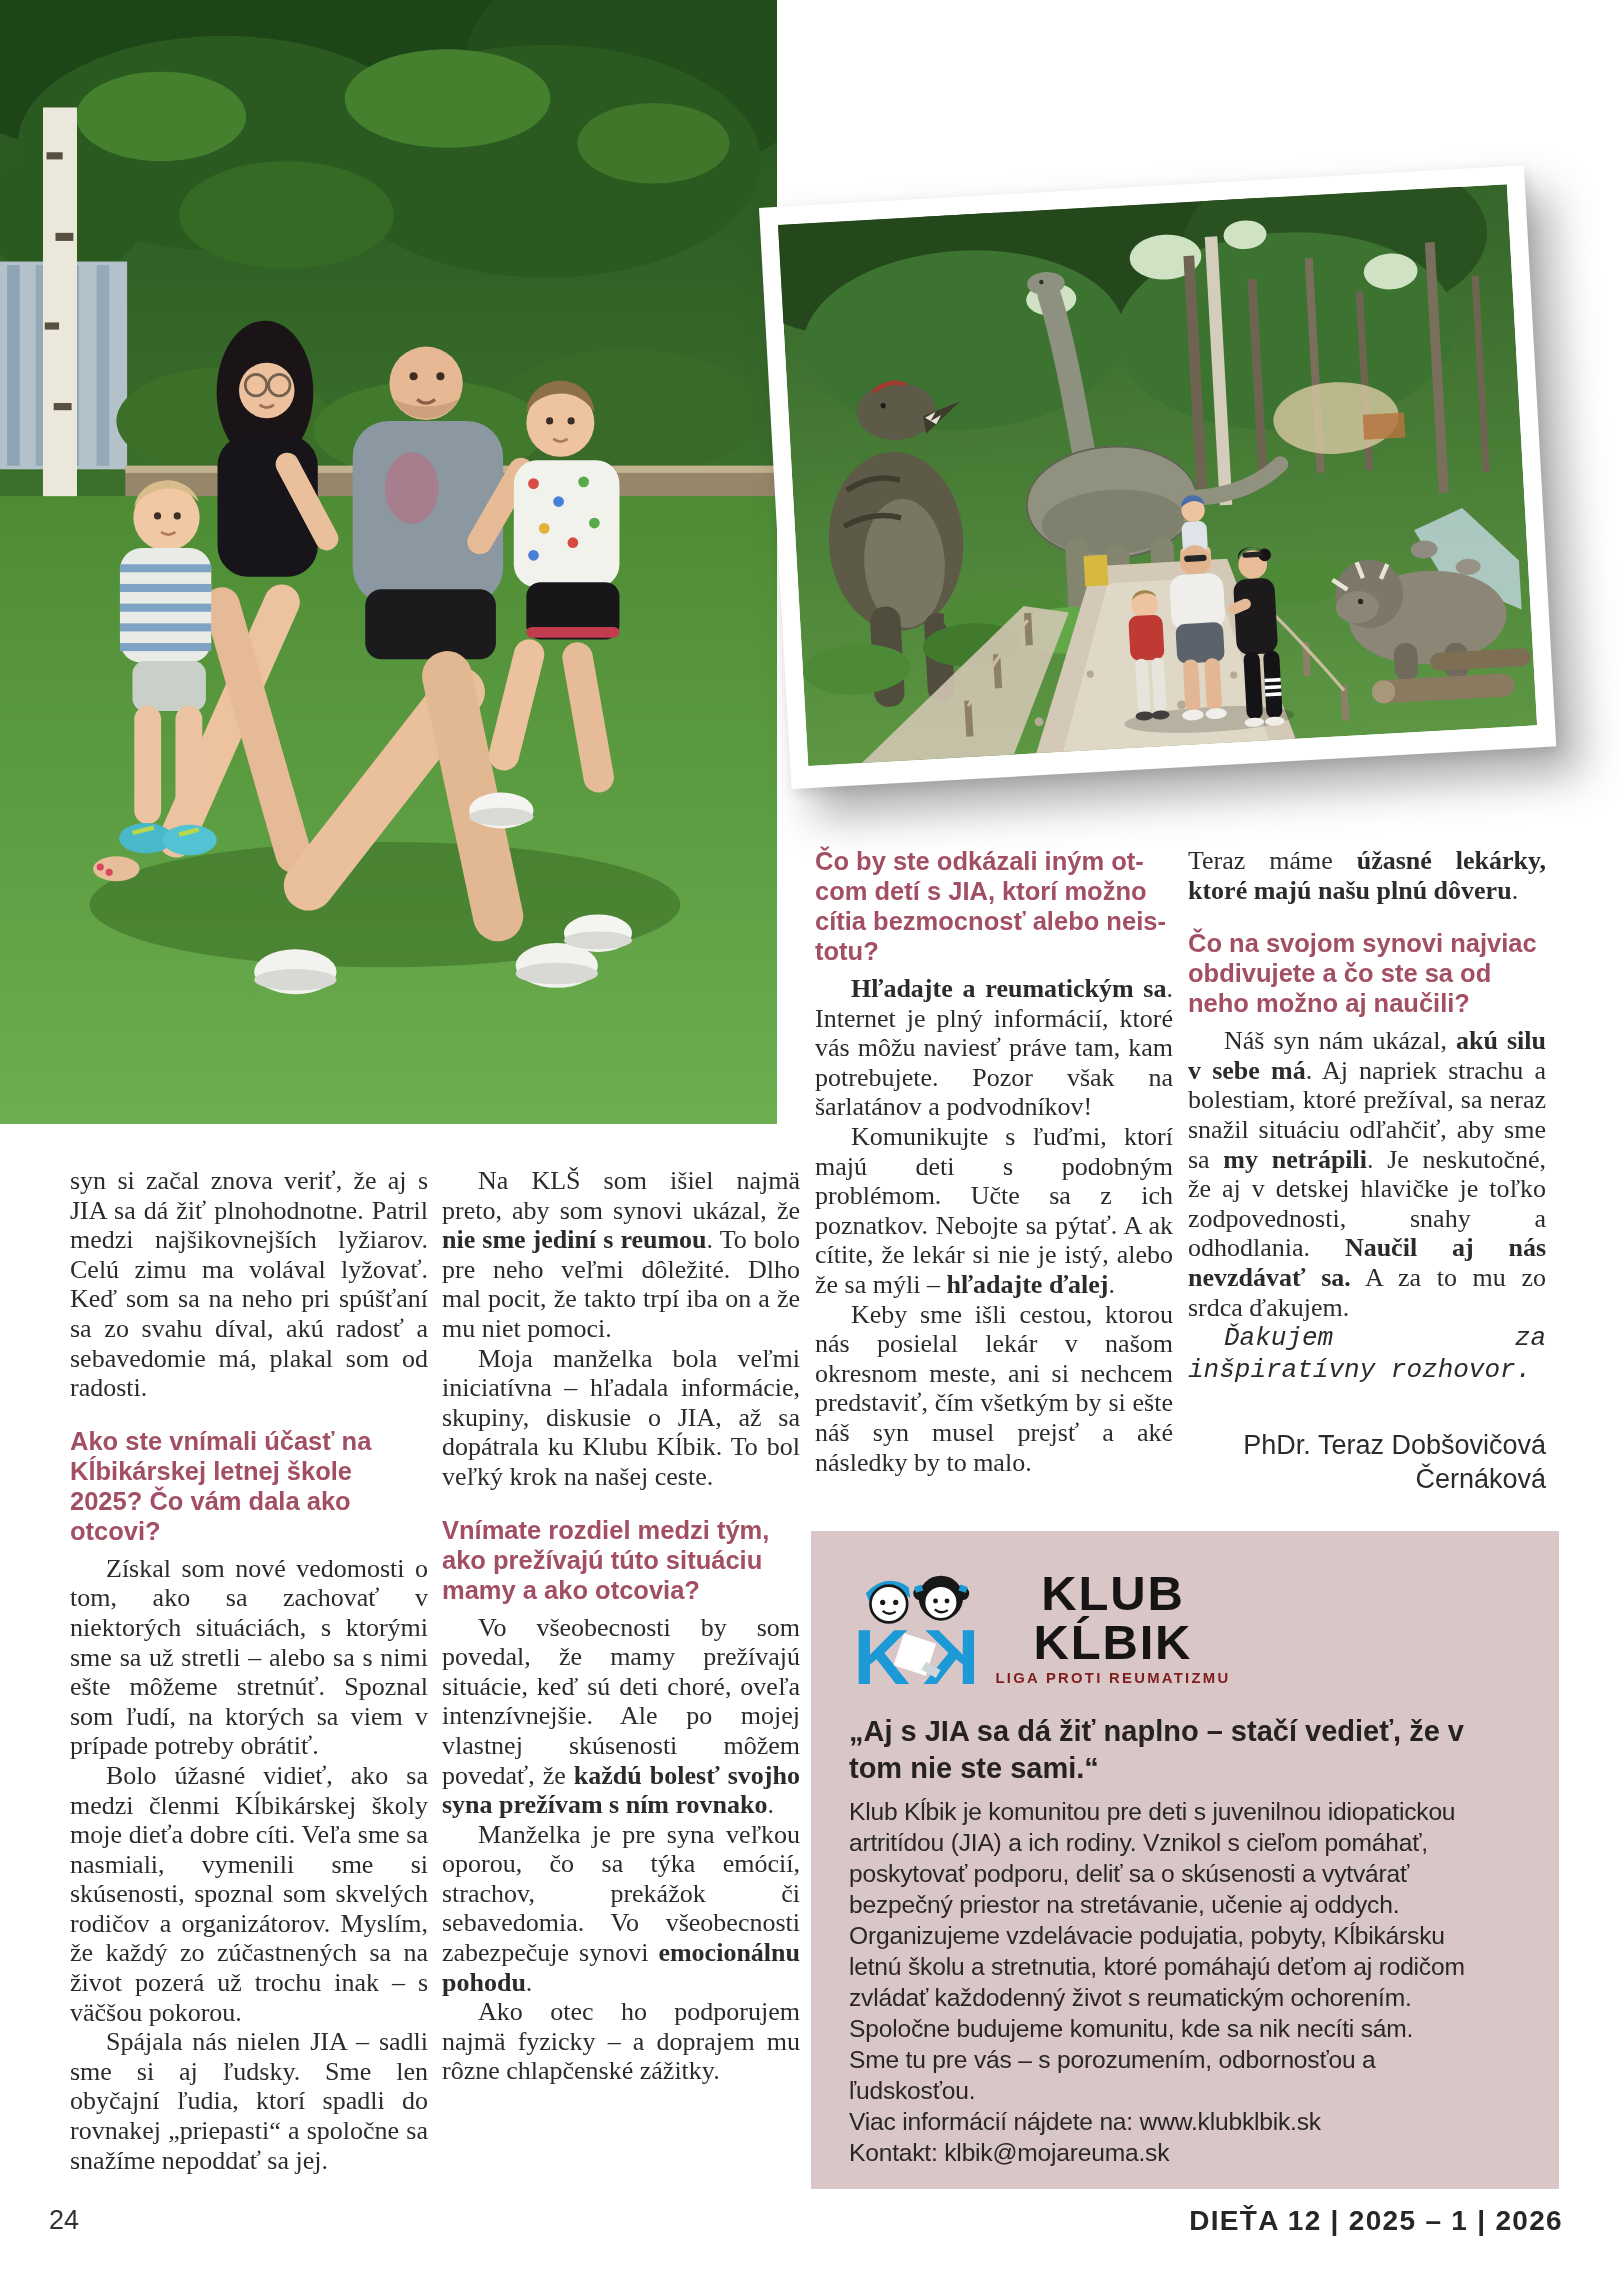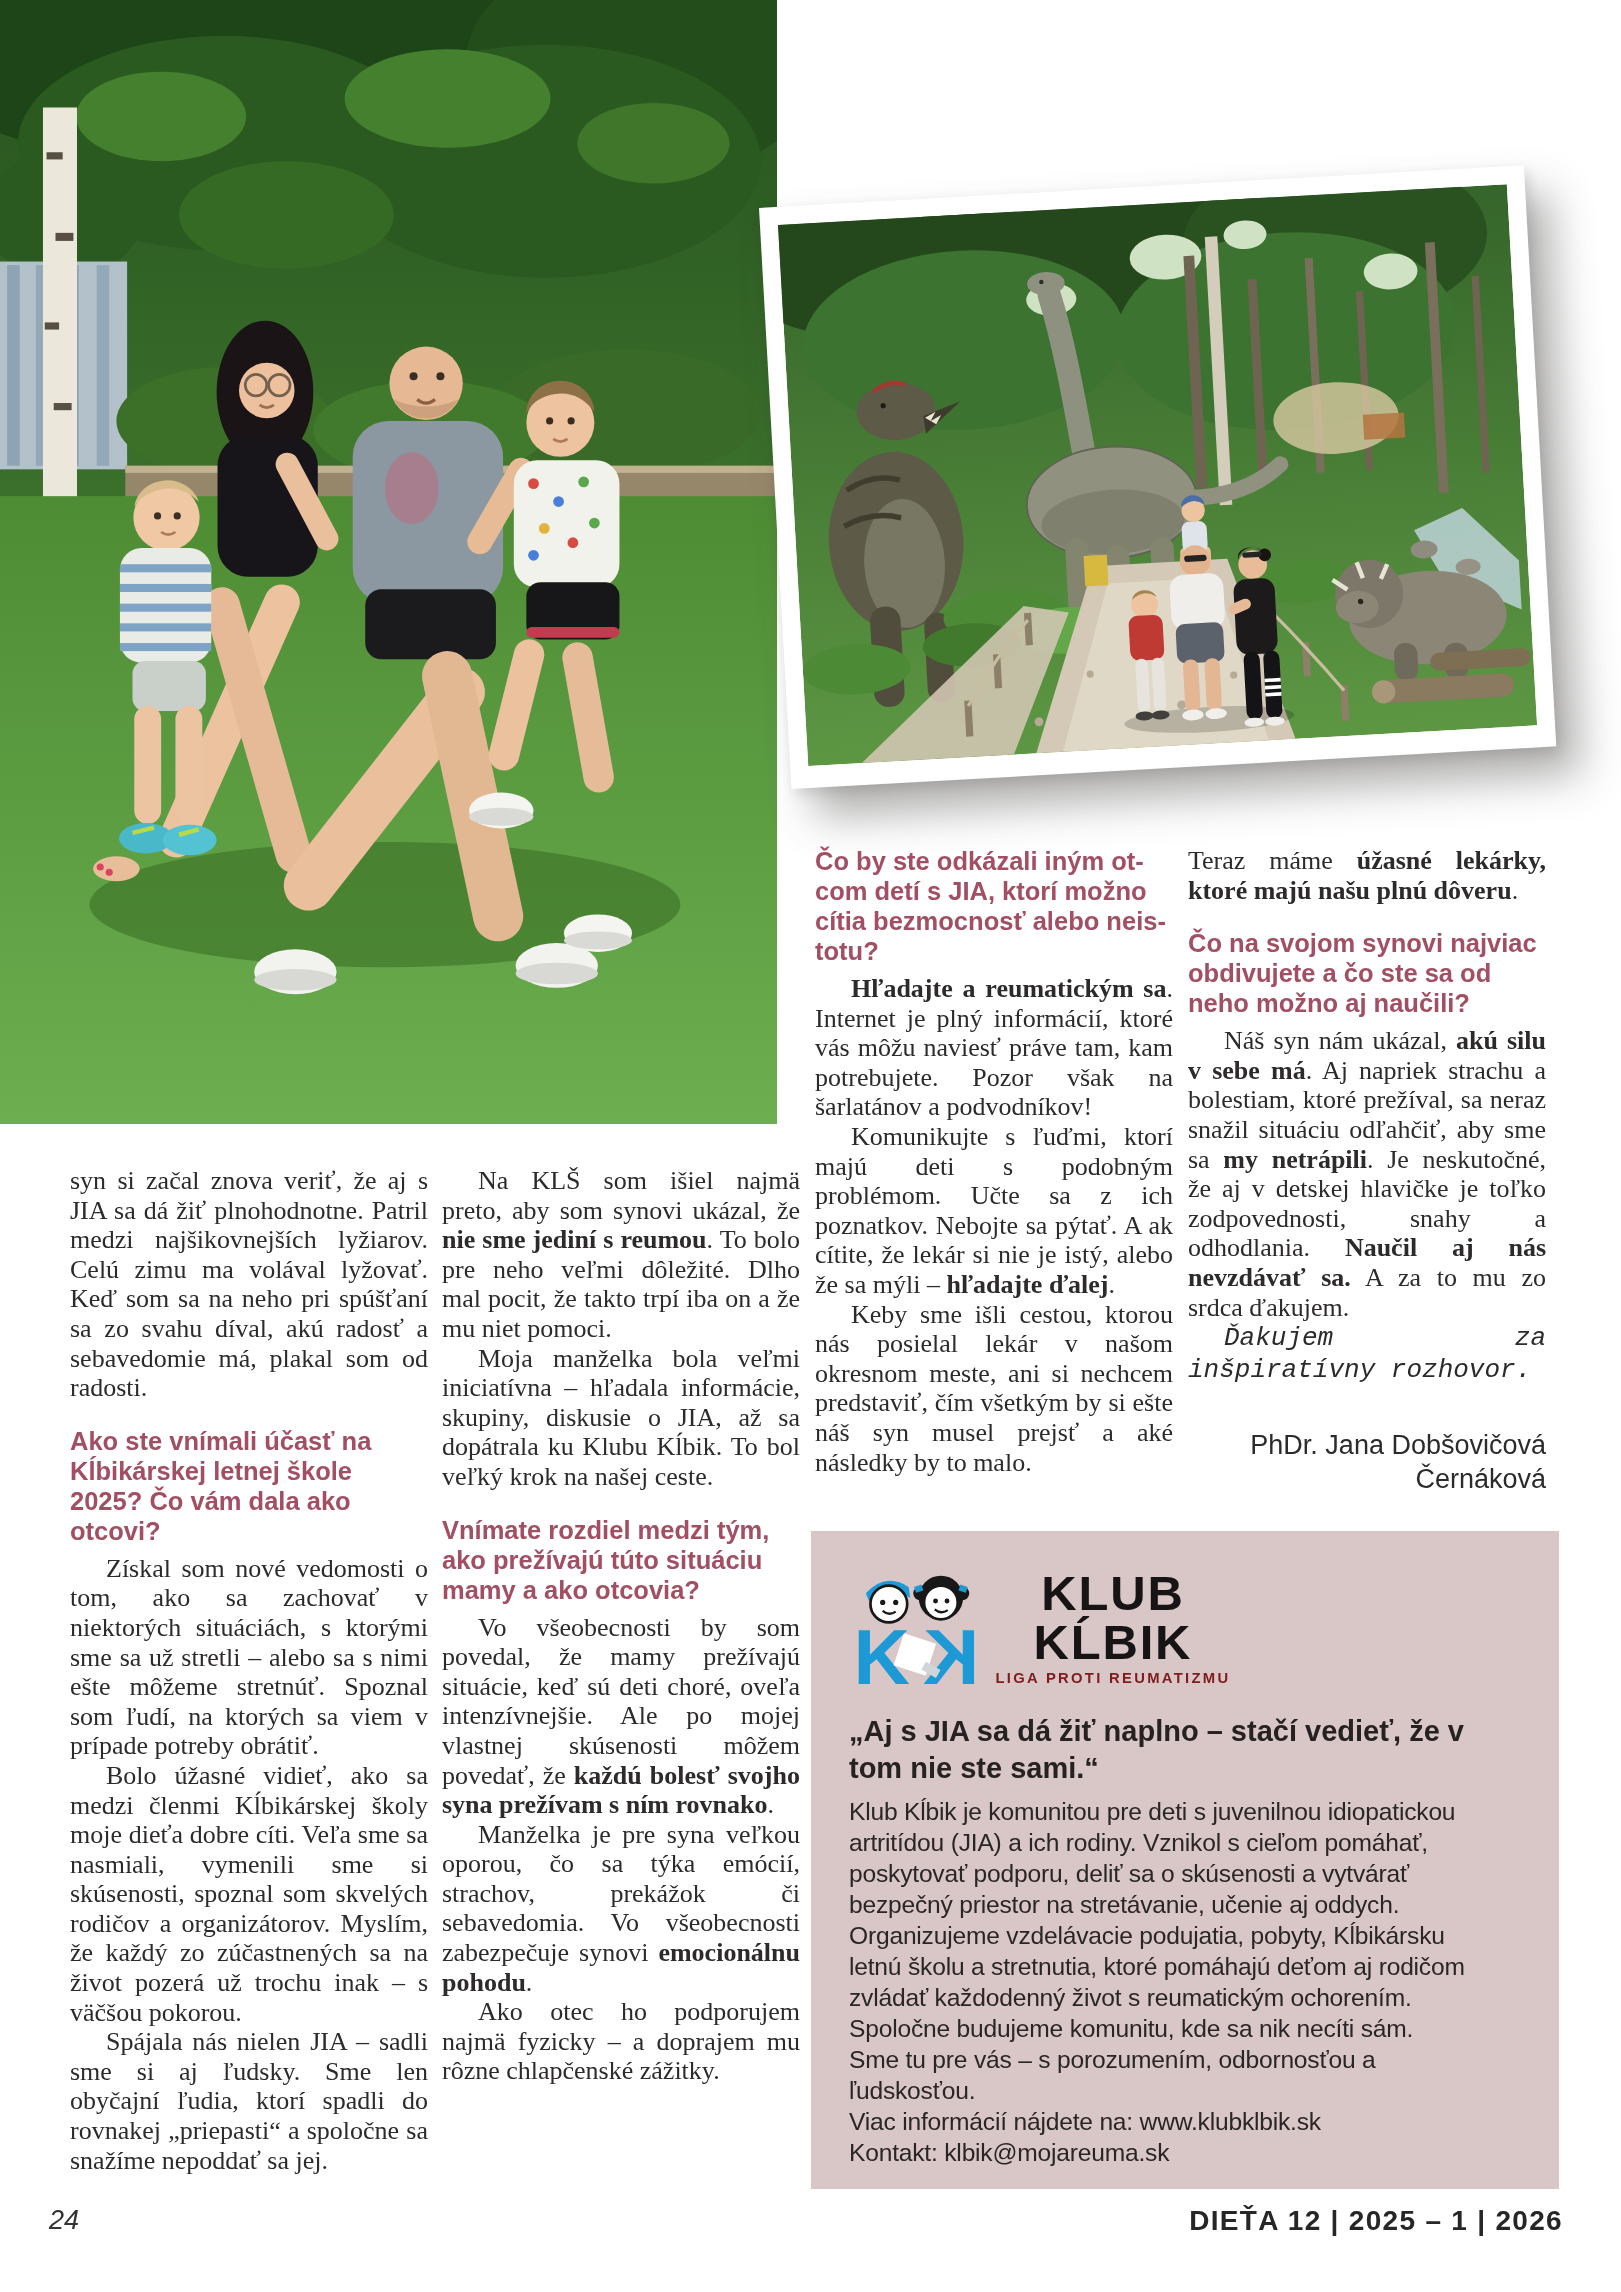--- a/index.html
+++ b/index.html
@@ -37,21 +37,21 @@
         line-height:49px;letter-spacing:1.8px;color:#161414;}
   .logo-tagline{font-family:"Liberation Sans",sans-serif;font-weight:700;font-size:14.8px;
         letter-spacing:2.3px;color:#7f1d1d;margin-top:3.6px;}
   .ib-quote{font-family:"Liberation Sans",sans-serif;font-weight:700;font-size:29px;line-height:37px;
         color:#262222;margin:23px 0 9px 0;}
   .ib-p{font-family:"Liberation Sans",sans-serif;font-size:24.6px;line-height:31px;color:#2a2626;
         letter-spacing:-0.2px;margin:0;text-align:left;}
   .ib-p .b{font-weight:400;}
   
   .page-number{position:absolute;left:49px;top:2205px;font-family:"Liberation Sans",sans-serif;
-        font-size:27px;color:#333;font-style:italic;}
+        font-size:27px;color:#333;}
   .journal-footer{position:absolute;right:59px;top:2205px;font-family:"Liberation Sans",sans-serif;
         font-size:28px;letter-spacing:1.3px;color:#262626;font-weight:700;}
 </style>
 </head>
 <body>
 
 <div id="page">
 
   <div class="photo-left">
     <svg viewBox="0 0 868 1255" width="777" height="1124" preserveAspectRatio="none">
@@ -345,21 +345,21 @@
       <h3 class="qhead"><span>Čo by ste odkázali iným ot­com detí s JIA, ktorí možno cítia bezmocnosť alebo neis­totu?</span></h3>
       <p class="para indent"><span class="b">Hľadajte a reumatickým sa</span><span>. Internet je plný informácií, ktoré vás môžu naviesť práve tam, kam potrebujete. Pozor však na šarlatánov a podvodníkov!</span></p>
       <p class="para indent"><span>Komunikujte s ľuďmi, ktorí majú deti s podobným problémom. Učte sa z ich poznatkov. Nebojte sa pýtať. A ak cítite, že lekár si nie je istý, alebo že sa mýli – </span><span class="b">hľadajte ďalej</span><span>.</span></p>
       <p class="para indent"><span>Keby sme išli cestou, ktorou nás posielal lekár v našom okresnom meste, ani si nechcem predstaviť, čím všetkým by si ešte náš syn musel prejsť a aké následky by to malo.</span></p>
     </div>
   <div class="col" id="col4">
       <p class="para"><span>Teraz máme </span><span class="b">úžasné lekárky, ktoré majú našu plnú dôveru</span><span>.</span></p>
       <h3 class="qhead"><span>Čo na svojom synovi najviac obdivujete a čo ste sa od neho možno aj naučili?</span></h3>
       <p class="para indent"><span>Náš syn nám ukázal, </span><span class="b">akú silu v sebe má</span><span>. Aj napriek strachu a bolestiam, ktoré prežíval, sa neraz snažil situáciu odľahčiť, aby sme sa </span><span class="b">my netrápili</span><span>. Je neskutočné, že aj v detskej hlavičke je toľko zodpovednosti, snahy a odhodlania. </span><span class="b">Naučil aj nás nevzdávať sa.</span><span> A za to mu zo srdca ďakujem.</span></p>
       <p class="para indent"><span class="i">Ďakujem za inšpiratívny rozhovor.</span></p>
-      <p class="byline"><span>PhDr. Jana Dobšovičová Černáková</span></p>
+      <p class="byline"><span>PhDr. Teraz Dobšovičová Černáková</span></p>
     </div>
 
   <aside class="infobox">
     <div class="logo-row">
       <svg class="logo-icon" viewBox="0 0 175 160" width="134" height="123">
         <g>
           <path d="M22,34 Q48,6 78,26 L80,40 Q52,22 26,44 Z" fill="#1d9ad6"></path>
           <circle cx="52" cy="48" r="24" fill="#ffffff" stroke="#181818" stroke-width="3.5"></circle>
           <circle cx="44" cy="46" r="3.4" fill="#181818"></circle>
             <circle cx="61" cy="46" r="3.4" fill="#181818"></circle>

